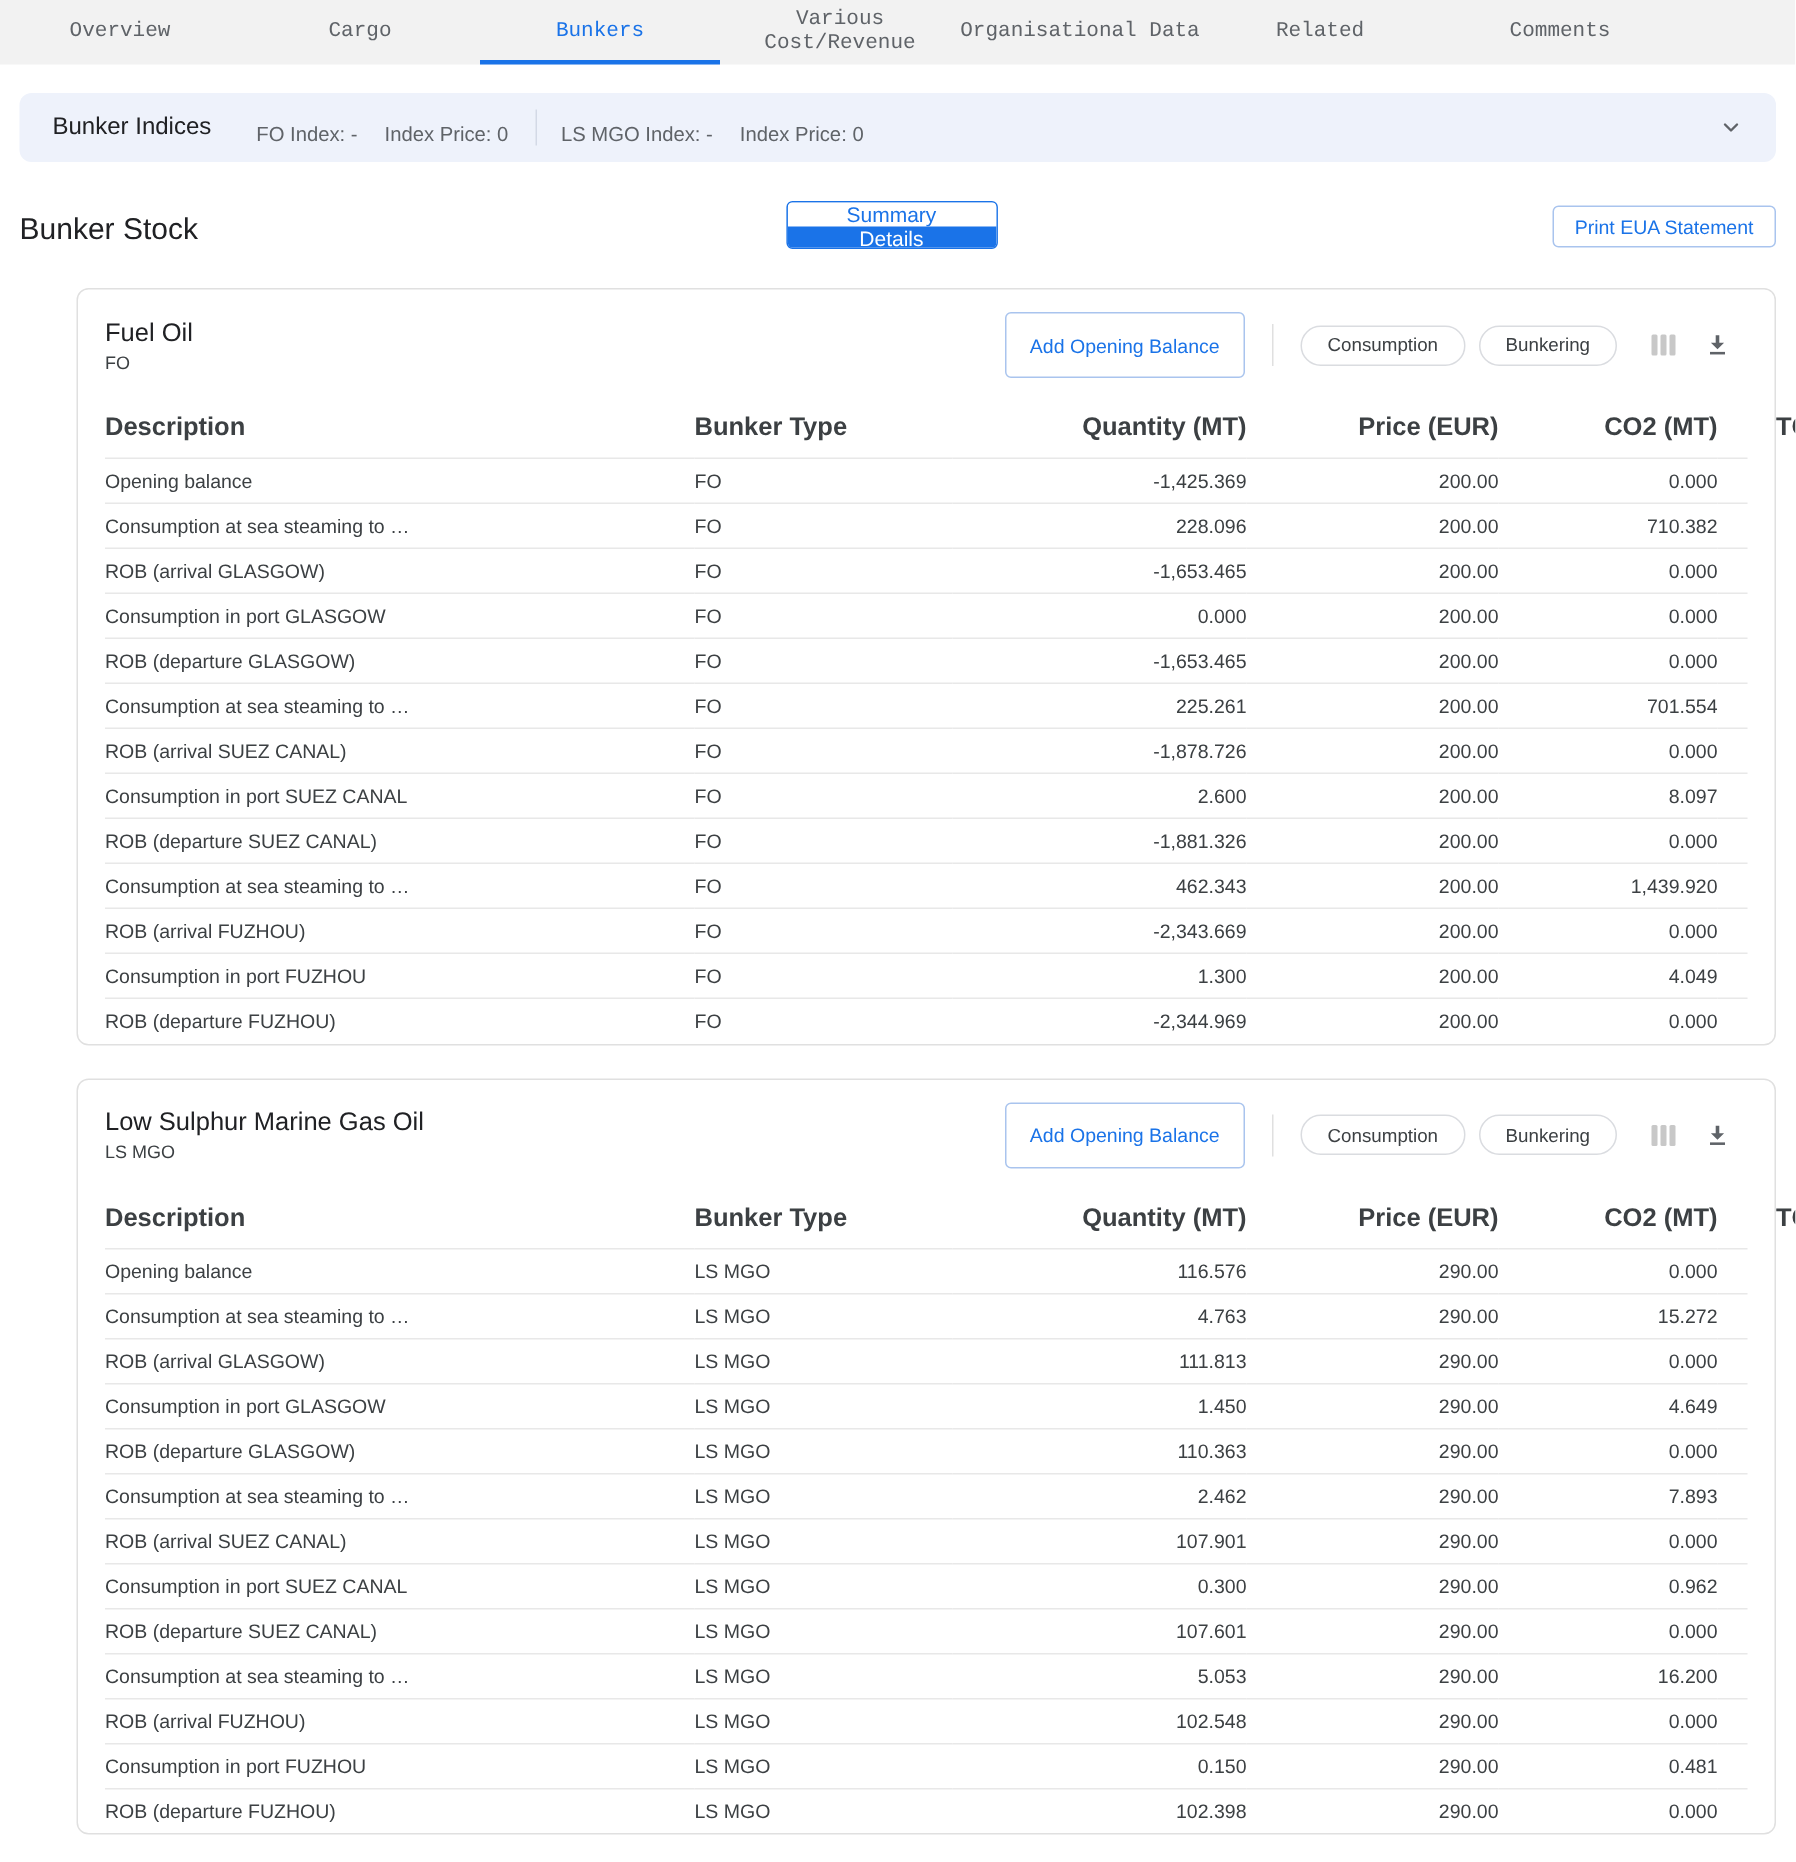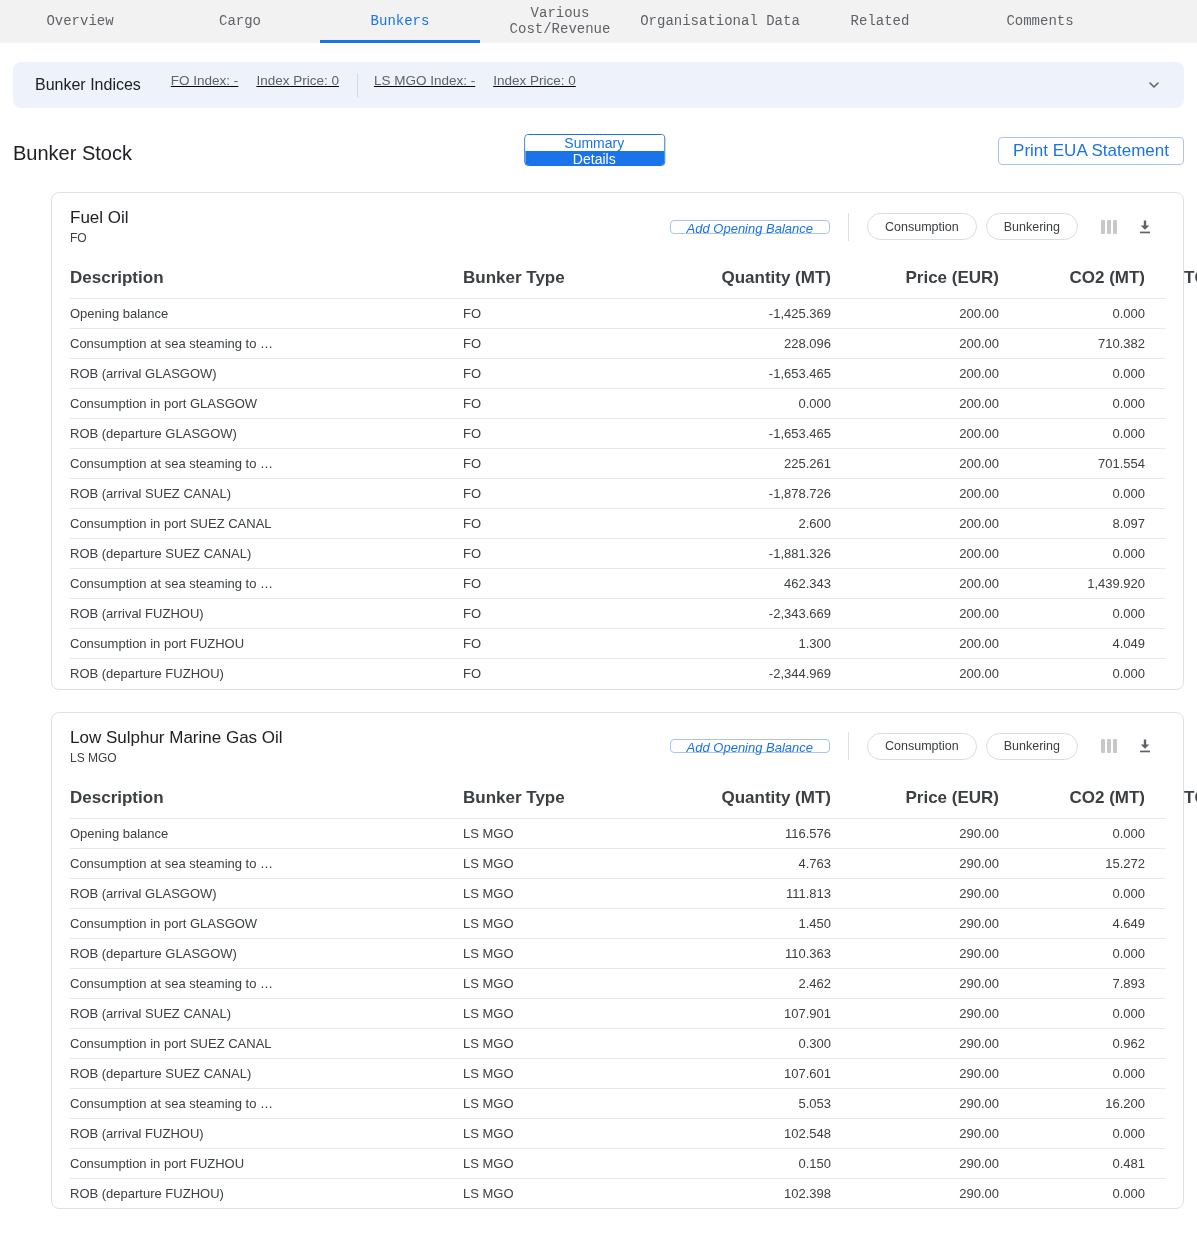--- a/index.html
+++ b/index.html
@@ -22,31 +22,31 @@
 
   
   .title-row { margin: 26px 13px 0 13px; position: relative; height: 38px; }
   .page-title { font-size: 20px; color: #202124; font-weight: 400; line-height: 38px; }
   .view-toggle { position: absolute; left: 50%; top: 0; transform: translateX(-53%);
     display: flex; border: 1px solid #1a73e8; border-radius: 4px; overflow: hidden; height: 32px; flex-direction: column; }
   .toggle-btn { width: 139px; height: 100%; border: none; background: #fff; color: #1a73e8;
     font-family: inherit; font-size: 14px; cursor: pointer; }
   .toggle-btn.active { background: #1a73e8; color: #fff; }
   .print-btn { position: absolute; right: 0; top: 3px; height: 28px; padding: 0 14px; background: #fff;
-    border: 1px solid #a9c4ee; border-radius: 4px; color: #1a73e8; font-family: inherit; font-size: 17px; cursor: pointer; }
+    border: 1px solid #a9c4ee; border-radius: 4px; color: #1a73e8; font-family: inherit; font-size: 13px; cursor: pointer; }
 
   
   .cards-wrap { margin: 20px 13px 0 13px; padding-left: 38px; }
   .card { border: 1px solid #e0e0e0; border-radius: 8px; background: #fff; margin-bottom: 22px; }
   .card-header { display: flex; align-items: center; justify-content: space-between; padding: 15px 18px 6px 18px; }
   .card-title { font-size: 17px; color: #202124; font-weight: 400; }
   .card-subtitle { font-size: 12px; color: #3c4043; margin-top: 3px; }
   .card-actions { display: flex; align-items: center; }
-  .btn-outline-blue { height: 14px; padding: 0 16px; background: #fff; border: 1px solid #a9c4ee; border-radius: 4px;
-    color: #1a73e8; font-family: inherit; font-size: 13px; cursor: pointer; font-style: italic; }
+  .btn-outline-blue { height: 44px; padding: 0 16px; background: #fff; border: 1px solid #a9c4ee; border-radius: 4px;
+    color: #1a73e8; font-family: inherit; font-size: 13px; cursor: pointer; }
   .vdivider { width: 1px; height: 28px; background: #e0e0e0; margin: 0 18px; }
   .btn-pill { height: 27px; padding: 0 17px; background: #fff; border: 1px solid #dadce0; border-radius: 14px;
     color: #3c4043; font-family: inherit; font-size: 12.5px; cursor: pointer; margin-right: 9px; }
   .icon-columns { display: inline-flex; gap: 2px; margin: 0 20px 0 14px; cursor: pointer; }
   .icon-columns i { width: 4px; height: 14px; background: #c8c8c8; border-radius: 1px; }
   .icon-download { cursor: pointer; display: inline-flex; margin-right: 12px; }
 
   
   .data-table { width: calc(100% - 36px); margin: 8px 18px 0 18px; border-collapse: collapse; table-layout: fixed; }
   .data-table th { font-size: 17px; font-weight: 700; color: #3c4043; padding: 9px 0 10px 0; text-align: left; }
@@ -69,21 +69,21 @@
       <button class="nav-tab">Cargo</button>
       <button class="nav-tab active">Bunkers</button>
       <button class="nav-tab">Various Cost/Revenue</button>
       <button class="nav-tab">Organisational Data</button>
       <button class="nav-tab">Related</button>
       <button class="nav-tab">Comments</button>
     </nav>
 
   <div class="indices-bar">
     <span class="indices-title">Bunker Indices</span>
-    <span id="indices-groups" style="display:flex;align-items:flex-start;text-decoration:underline;">
+    <span id="indices-groups" style="display:flex;align-items:flex-end;">
         <span class="ind-item">FO Index: -</span>
         <span class="ind-item">Index Price: 0</span>
         <span class="ind-divider"></span>
         <span class="ind-item">LS MGO Index: -</span>
         <span class="ind-item">Index Price: 0</span>
       </span>
     <span class="indices-chevron">
       <svg width="16" height="16" viewBox="0 0 16 16">
           <path d="M4 6l4 4 4-4" stroke="#5f6368" stroke-width="1.6" fill="none" stroke-linecap="round" stroke-linejoin="round"></path>
         </svg>

